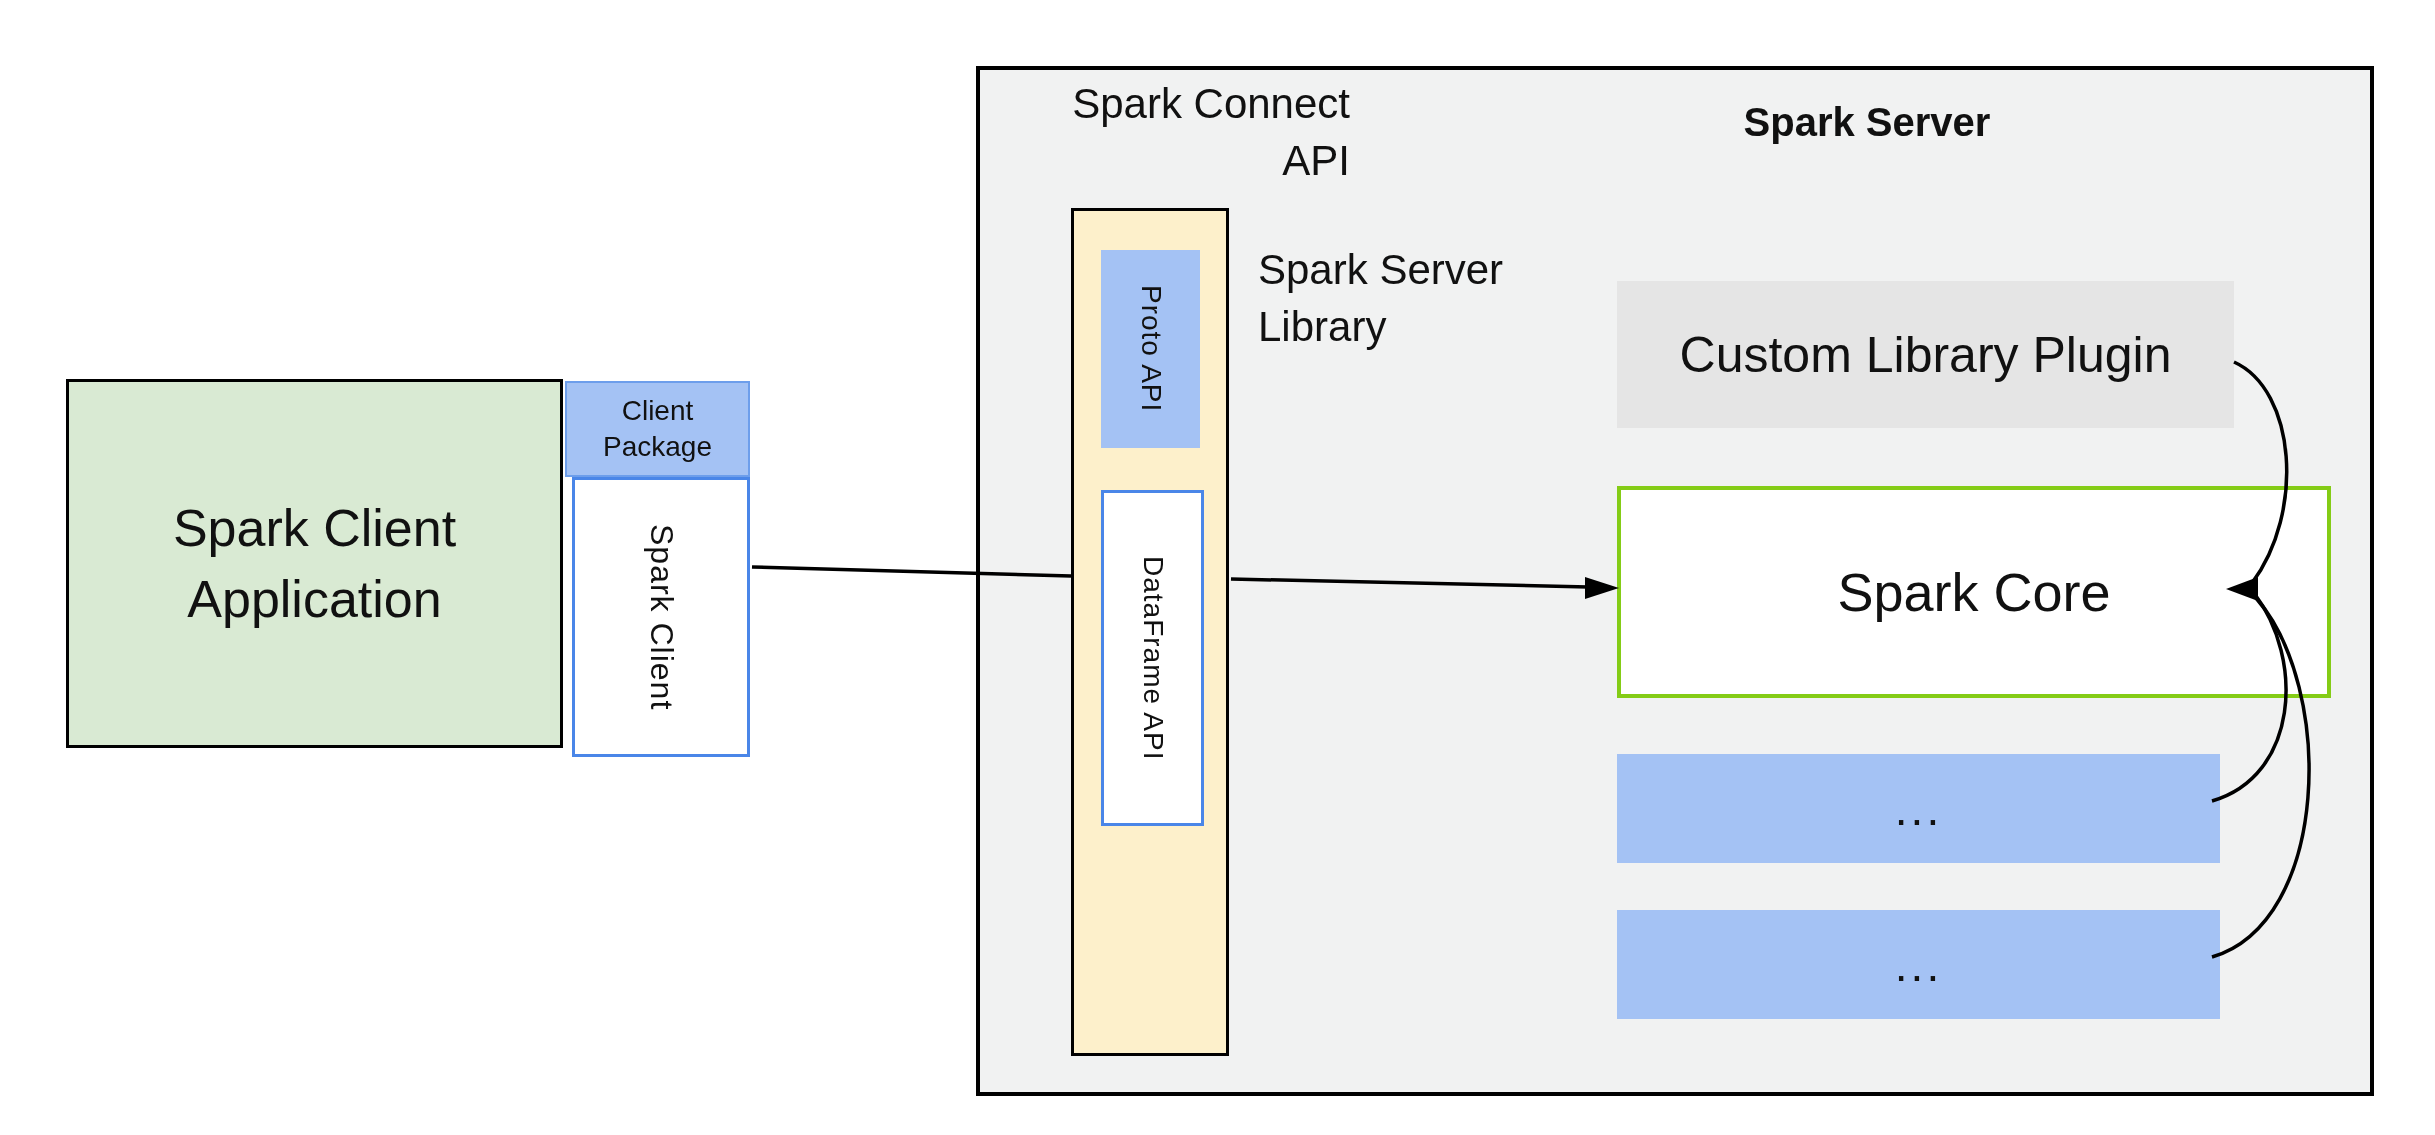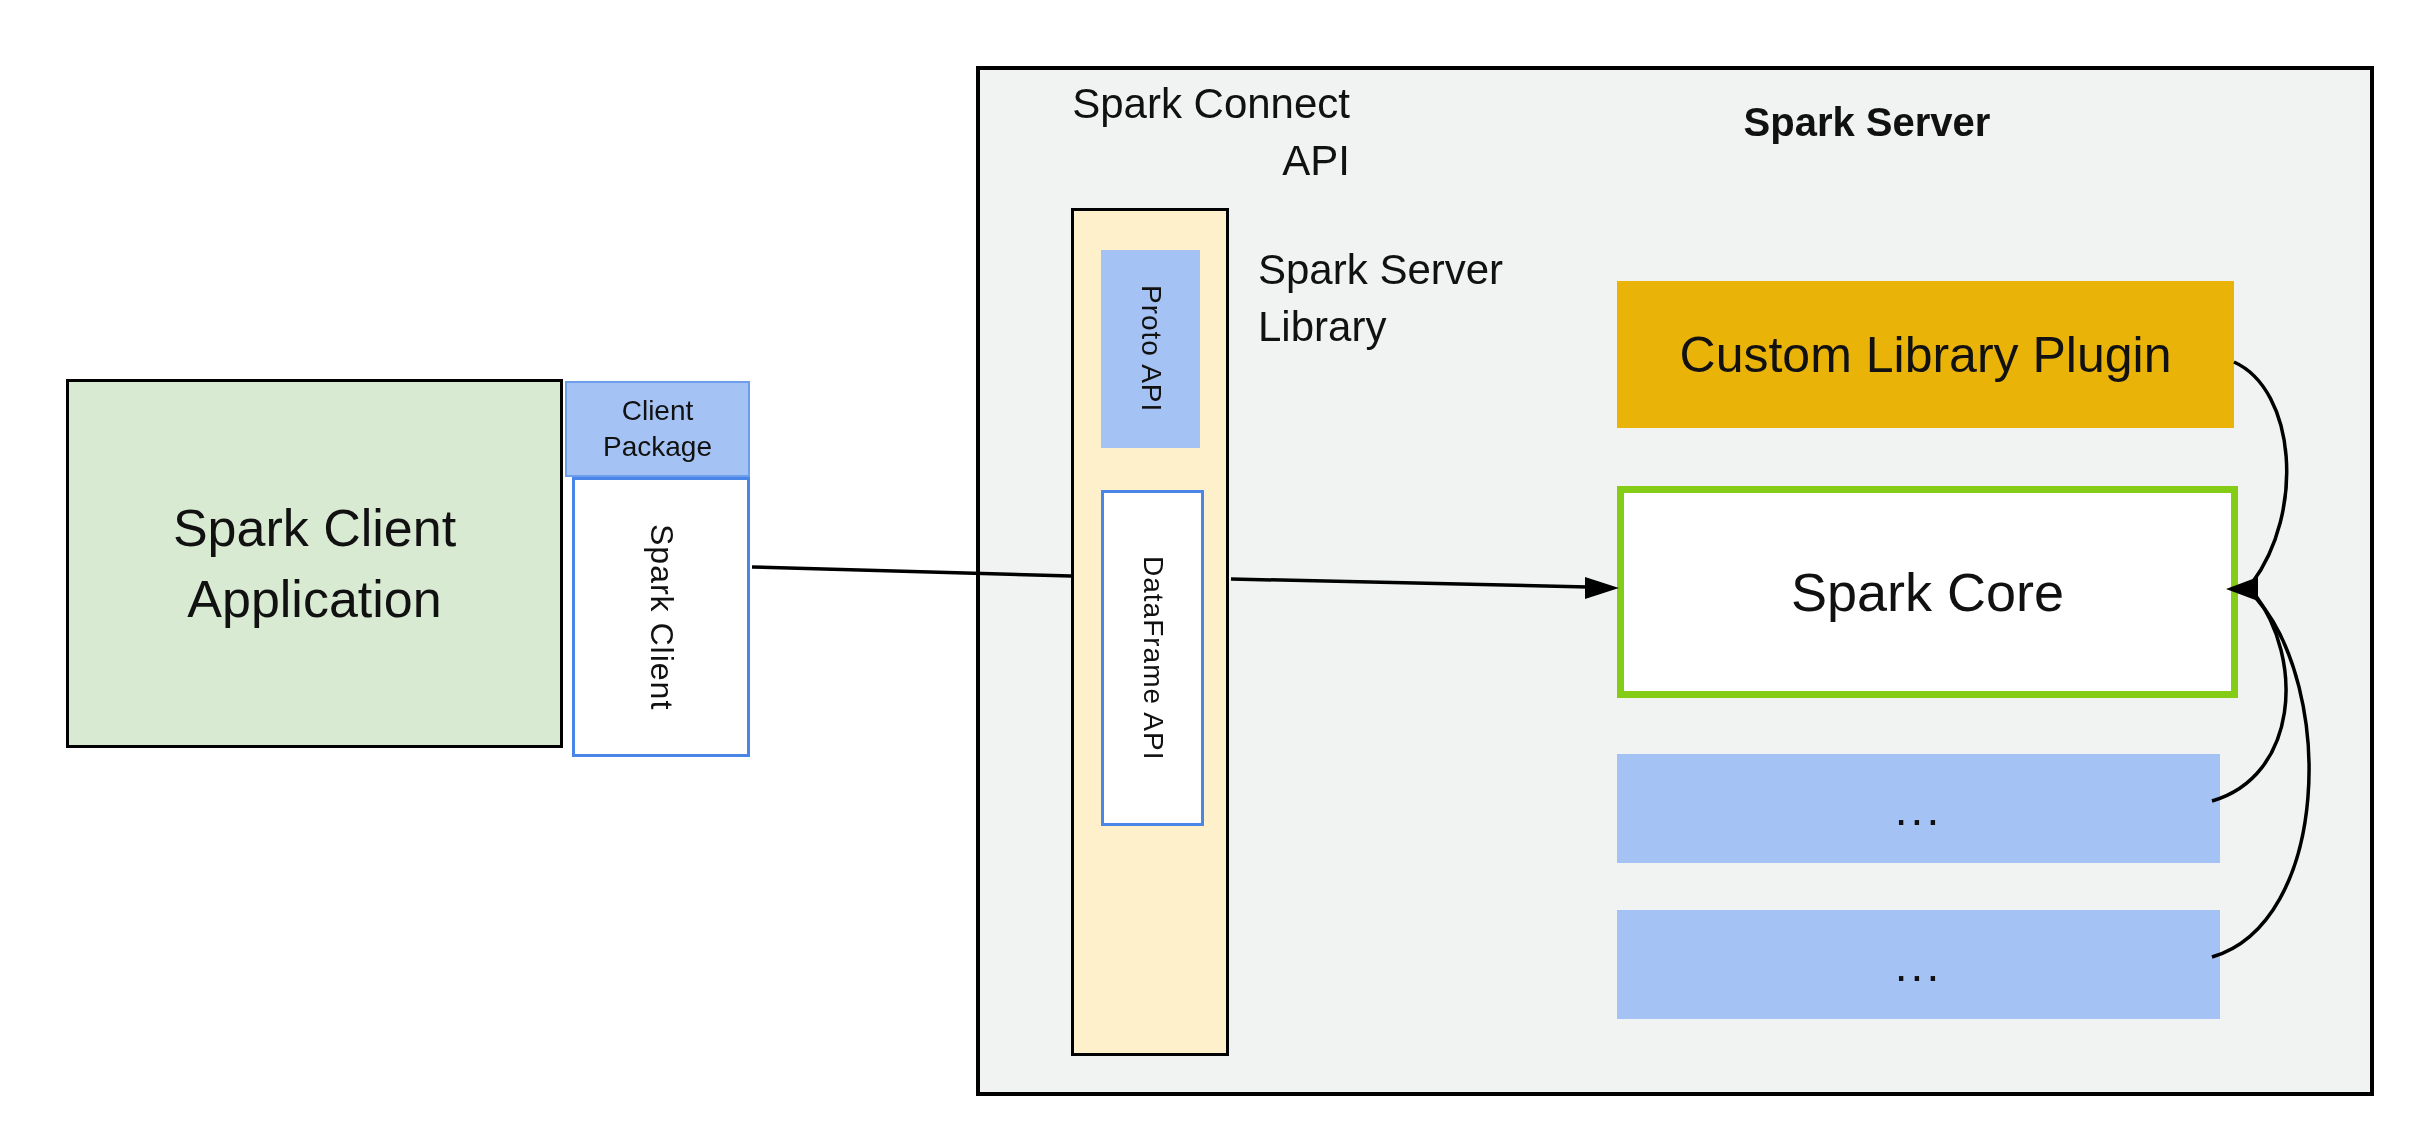--- a/index.html
+++ b/index.html
@@ -49,25 +49,25 @@
   .vtext{
     writing-mode:vertical-rl;text-orientation:mixed;
     letter-spacing:1px;
   }
   .proto-box .vtext{font-size:28px;}
   .dataframe-box .vtext{font-size:28px;}
 
   
   .plugin-box{
     left:1617px;top:281px;width:617px;height:147px;
-    background:#eab308;font-size:50px;z-index:2;
+    background:#e5e5e5;font-size:50px;z-index:2;
   }
   .core-box{
-    left:1617px;top:486px;width:621px;height:212px;
-    background:#ffffff;border:7px solid #84cc16;font-size:54px;z-index:2;
+    left:1617px;top:486px;width:714px;height:212px;
+    background:#ffffff;border:4px solid #84cc16;font-size:54px;z-index:2;
   }
   .module-box{
     left:1617px;width:603px;height:109px;
     background:#a4c2f4;font-size:46px;letter-spacing:3px;z-index:2;
   }
   .module-1{top:754px;}
   .module-2{top:910px;}
 
   
   .client-app-box{

